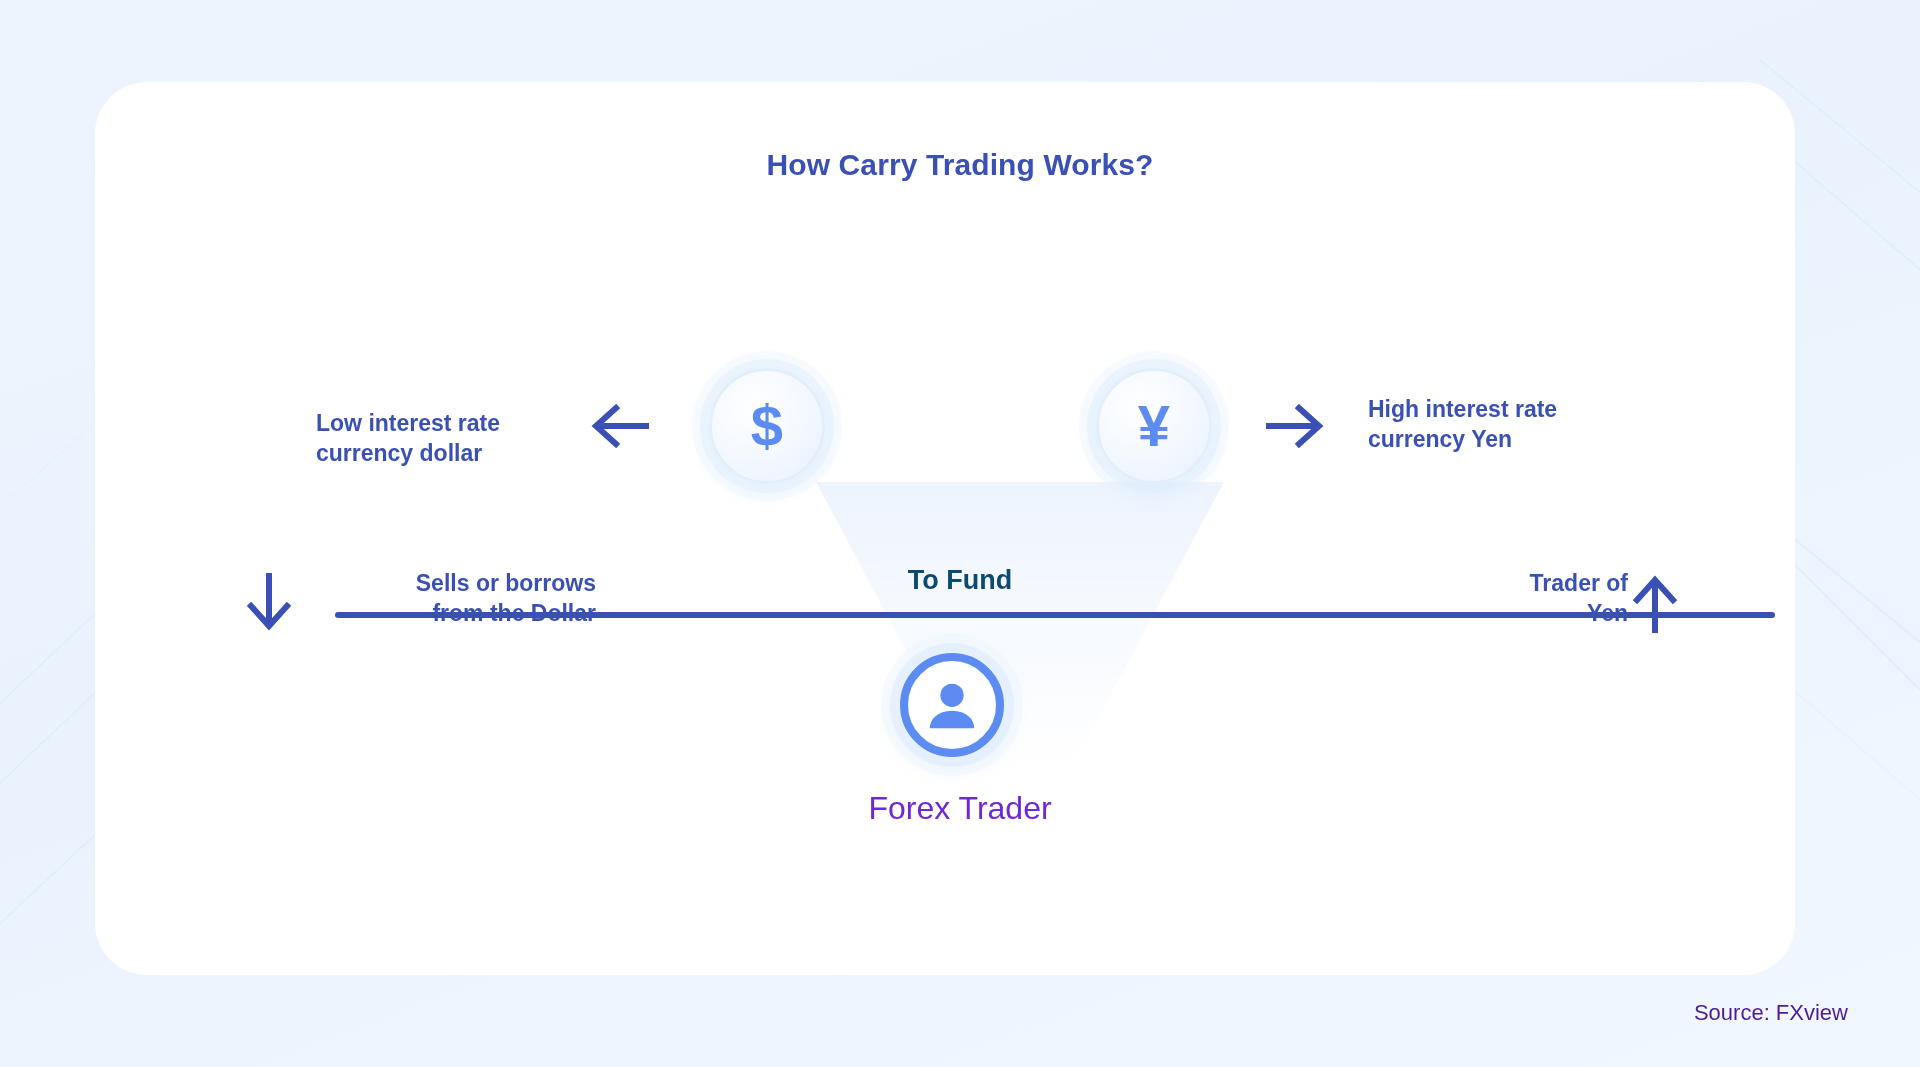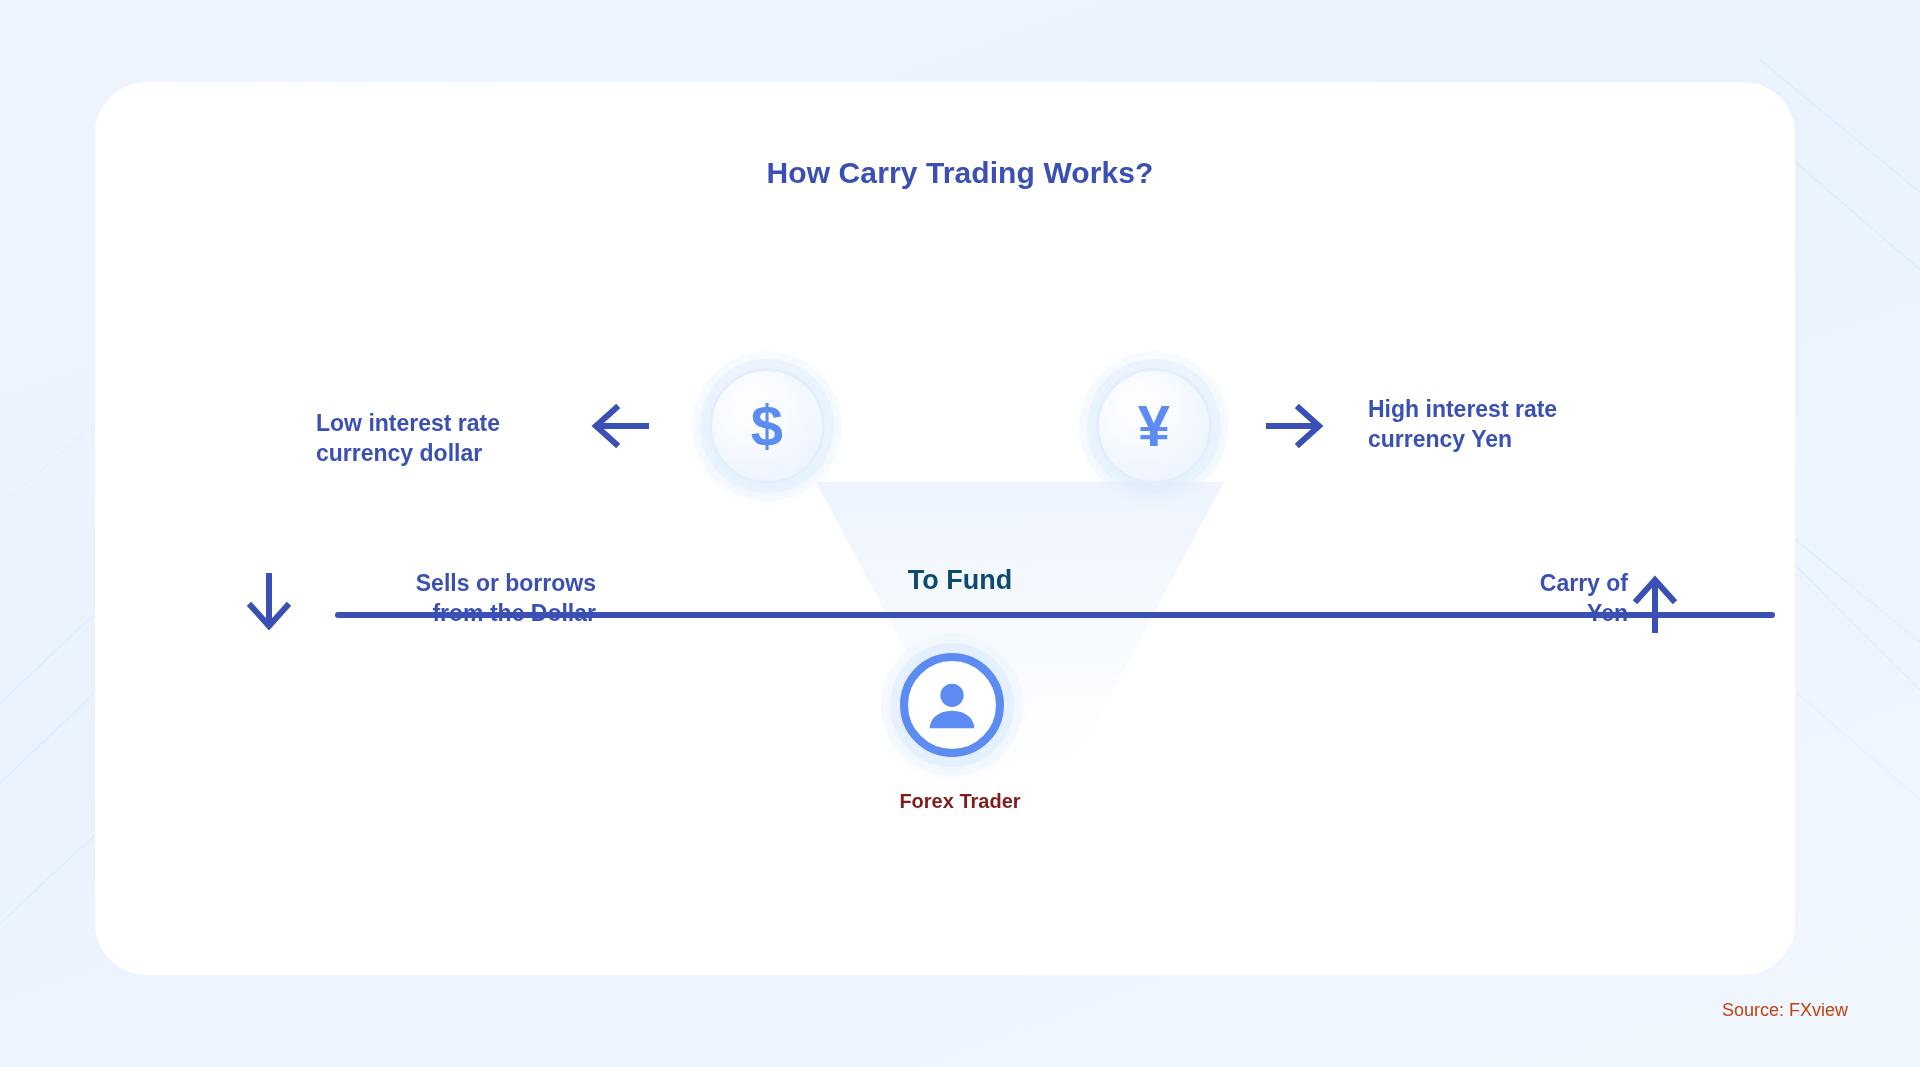--- a/index.html
+++ b/index.html
@@ -41,21 +41,21 @@
     height: 893px;
     background: #ffffff;
     border-radius: 52px;
   }
 
   
   #title {
     position: absolute;
     left: 0;
     right: 0;
-    top: 156px;
+    top: 148px;
     text-align: center;
     font-size: 30px;
     font-weight: 700;
     letter-spacing: .1px;
     color: #3a50b4;
   }
 
   
   #funnel {
     position: absolute;
@@ -147,40 +147,40 @@
     font-weight: 700;
     color: #0c4a6e;
   }
 
   #label-trader {
     position: absolute;
     left: 0;
     right: 0;
     top: 790px;
     text-align: center;
-    font-size: 20px;
-    font-weight: 700;
-    color: #7f1d1d;
+    font-size: 32px;
+    font-weight: 400;
+    color: #6d28d9;
   }
 
   
   .arrow { position: absolute; }
   #arrow-left  { left: 588px;  top: 400px; width: 62px; height: 52px; }
   #arrow-right { left: 1265px; top: 400px; width: 62px; height: 52px; }
   #arrow-down  { left: 243px;  top: 572px; width: 52px; height: 62px; }
   #arrow-up    { left: 1629px; top: 572px; width: 52px; height: 62px; }
 
   
   #source {
     position: absolute;
     right: 72px;
     top: 1000px;
-    font-size: 18px;
+    font-size: 22px;
     font-weight: 400;
-    color: #c2410c;
+    color: #4c1d95;
   }
 </style>
 </head>
 <body>
 
 <div id="bg-wrap">
   <svg id="bg-lines" viewBox="0 0 1920 1067" preserveAspectRatio="none">
     <g stroke="#dbe9fb" stroke-width="2" fill="none">
       <path d="M -60 760 L 300 420"></path>
       <path d="M -60 840 L 330 470"></path>
@@ -260,20 +260,20 @@
 
 <div class="side-label" id="label-low">Low interest rate
 currency dollar</div>
 
 <div class="side-label" id="label-high">High interest rate
 currency Yen</div>
 
 <div class="side-label" id="label-sells">Sells or borrows
 from the Dollar</div>
 
-<div class="side-label" id="label-buy">Carry of
+<div class="side-label" id="label-buy">Trader of
 Yen</div>
 
 <div id="label-fund">To Fund</div>
 
 <div id="label-trader">Forex Trader</div>
 
 <div id="source">Source: FXview</div>
 
 </body></html>

